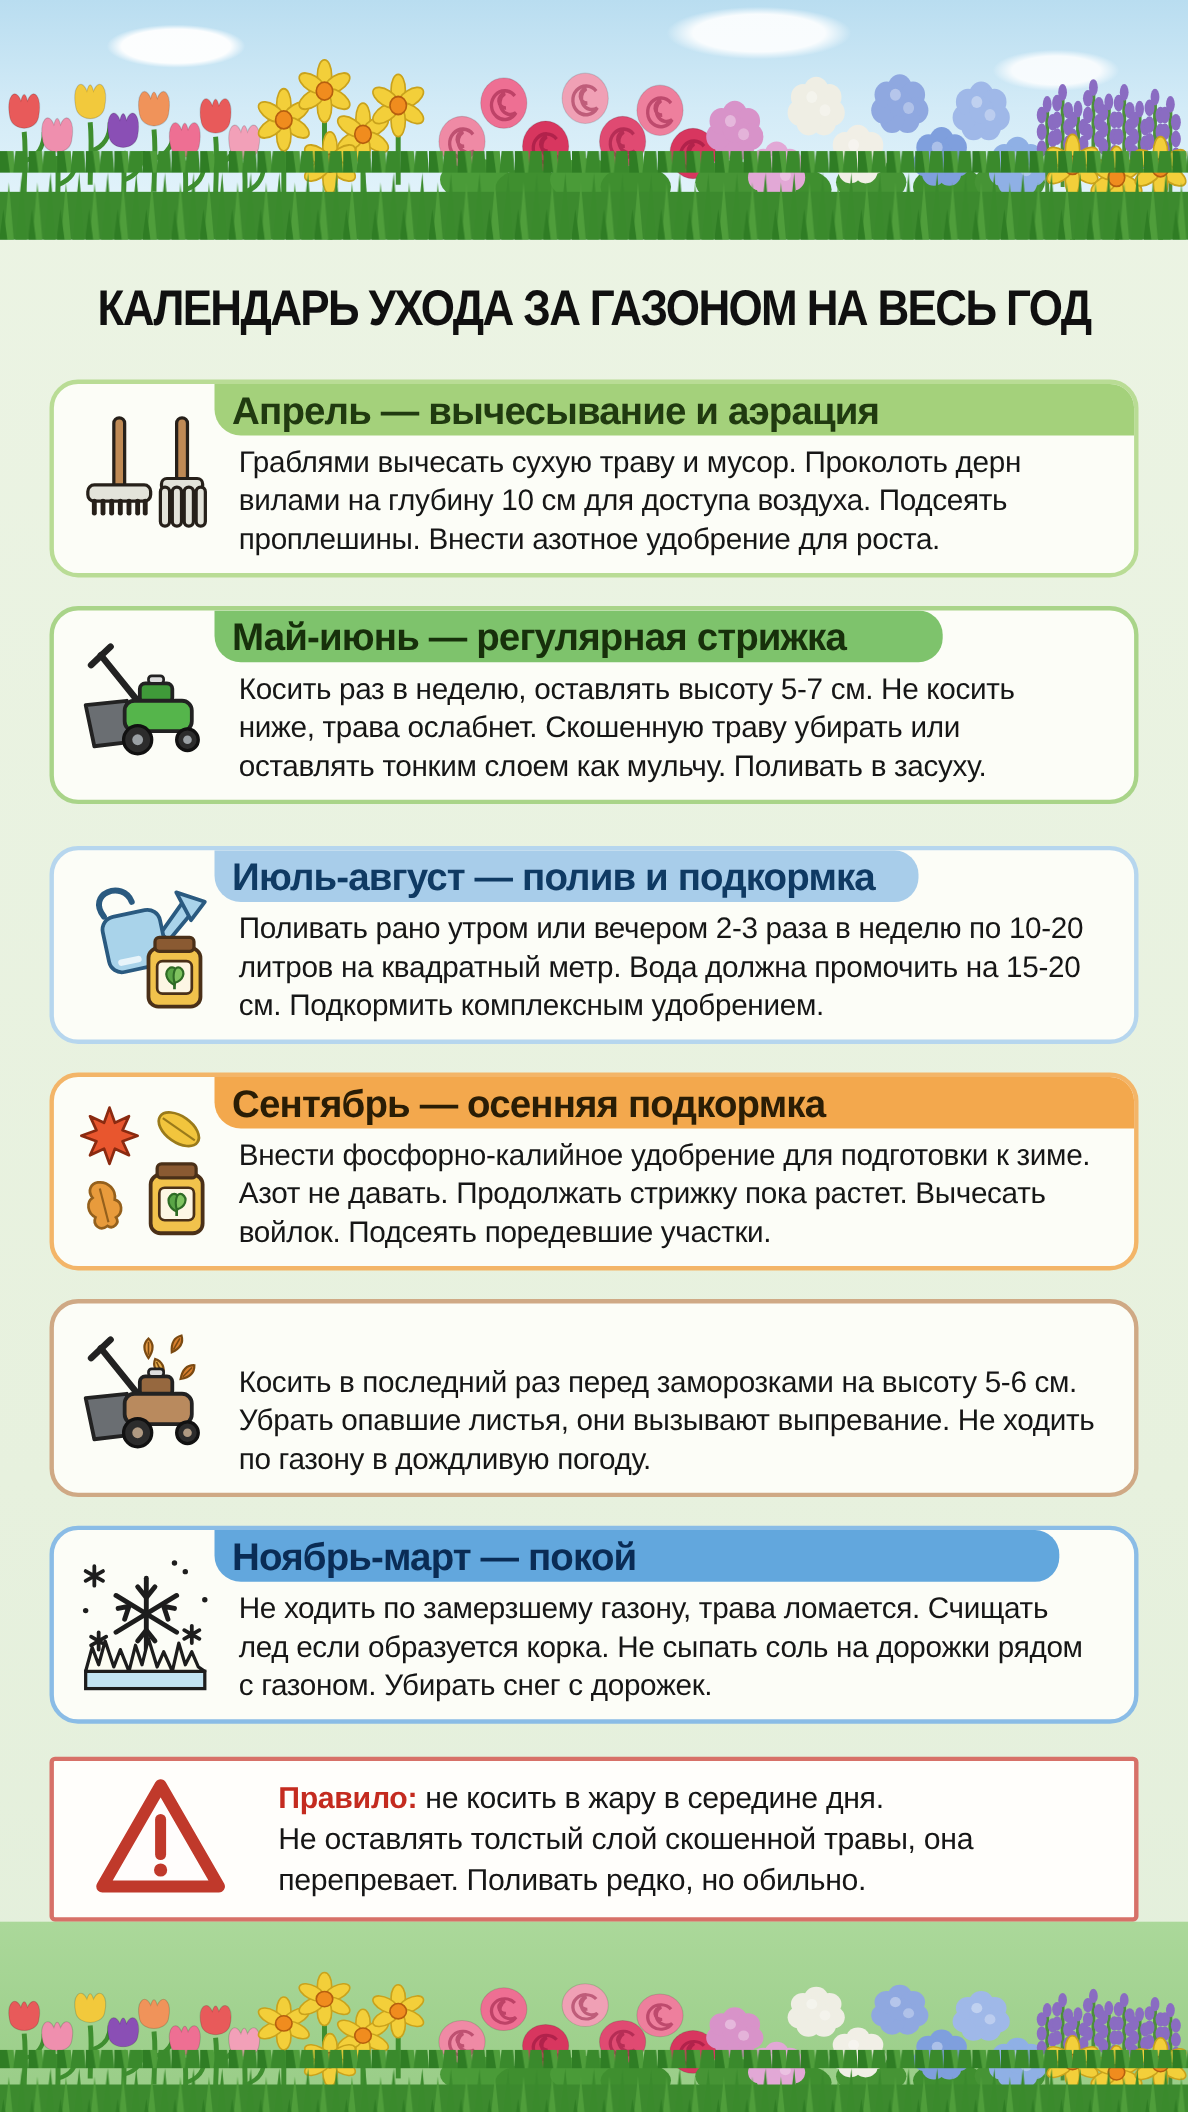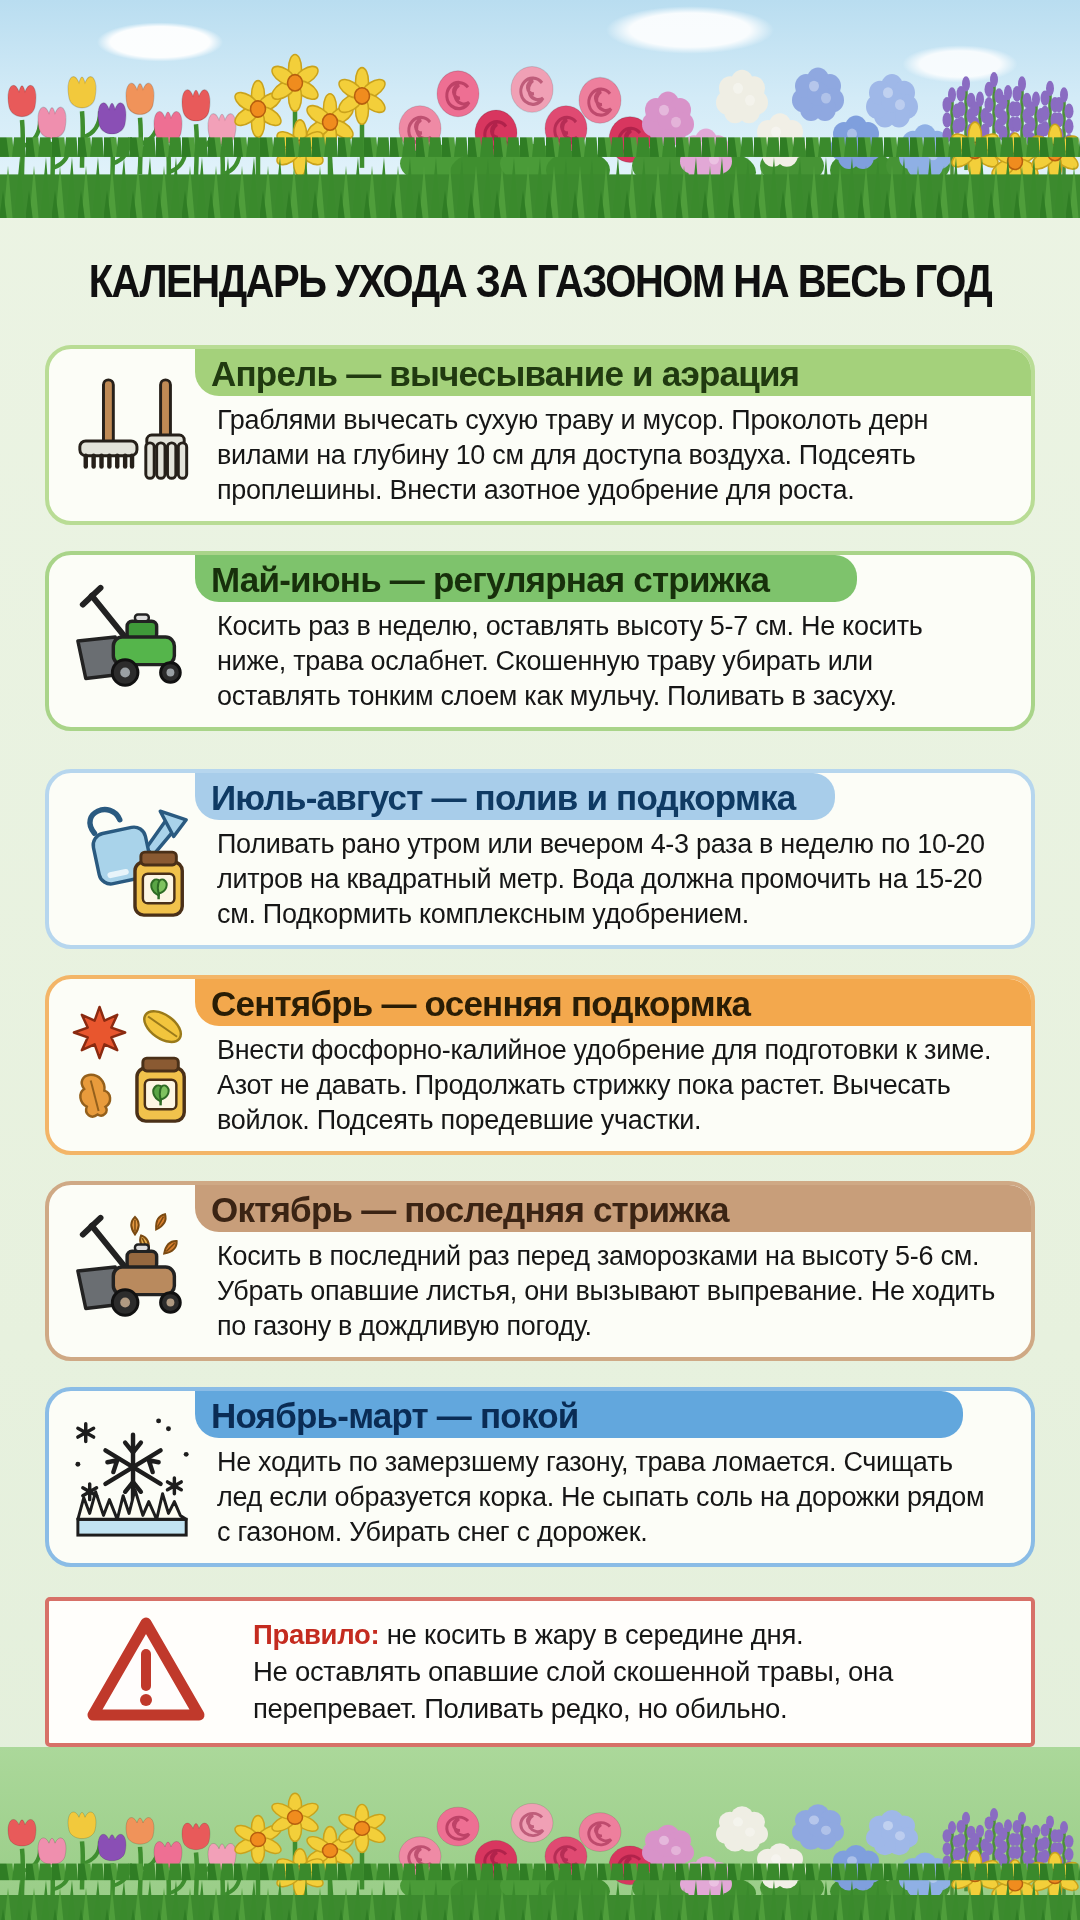--- a/index.html
+++ b/index.html
@@ -242,21 +242,21 @@
             <path d="M78,58 L104,34 L112,44 L84,66 Z" fill="#a9d3ea" stroke="#2a5a80" stroke-width="3.5" stroke-linejoin="round"></path>
             <path d="M100,24 L124,38 L108,52 Z" fill="#a9d3ea" stroke="#2a5a80" stroke-width="3.5" stroke-linejoin="round"></path>
             <path d="M30,32 C18,8 54,2 58,24" fill="none" stroke="#2a5a80" stroke-width="5.5" stroke-linecap="round"></path>
             <rect x="26" y="34" width="54" height="52" rx="12" fill="#a9d3ea" stroke="#2a5a80" stroke-width="3.5"></rect>
             <rect x="34" y="74" width="22" height="6" rx="3" fill="#e8f4fa"></rect>
           </g>
           <use href="#jarI" x="62" y="58"></use>
         </svg>
       </div>
       <div class="hdr">Июль-август — полив и подкормка</div>
-      <p class="body">Поливать рано утром или вечером 4-3 раза в неделю по 10-20 литров на квадратный метр. Вода должна промочить на 15-20 см. Подкормить комплексным удобрением.</p>
+      <p class="body">Поливать рано утром или вечером 2-3 раза в неделю по 10-20 литров на квадратный метр. Вода должна промочить на 15-20 см. Подкормить комплексным удобрением.</p>
     </section>
 
     <section class="card c4">
       <div class="icon-box">
         <svg viewBox="0 0 130 130">
           <g transform="translate(30,32)">
             <polygon points="0,-26 5,-12 18,-18 12,-5 26,0 12,5 18,18 5,12 0,26 -5,12 -18,18 -12,5 -26,0 -12,-5 -18,-18 -5,-12" fill="#e8562e" stroke="#8a2a10" stroke-width="2.5" stroke-linejoin="round"></polygon>
           </g>
           <g transform="translate(94,26) rotate(35)">
             <ellipse rx="21" ry="12" fill="#f2c53d" stroke="#9a7a1a" stroke-width="2.5"></ellipse>
@@ -285,21 +285,20 @@
           <path d="M8,60 L46,56 L50,94 L16,98 Z" fill="#6a6e72" stroke="#222" stroke-width="3.5" stroke-linejoin="round"></path>
           <rect x="58" y="40" width="30" height="18" rx="5" fill="#96683f" stroke="#222" stroke-width="3.5"></rect>
           <rect x="66" y="33" width="14" height="7" rx="3" fill="#ddd" stroke="#222" stroke-width="2.5"></rect>
           <rect x="44" y="56" width="62" height="28" rx="9" fill="#b98a5e" stroke="#222" stroke-width="3.5"></rect>
           <circle cx="56" cy="92" r="13" fill="#2c2c2c" stroke="#111" stroke-width="3"></circle>
             <circle cx="56" cy="92" r="5" fill="#b09a82"></circle>
           <circle cx="102" cy="92" r="10" fill="#2c2c2c" stroke="#111" stroke-width="3"></circle>
             <circle cx="102" cy="92" r="4" fill="#b09a82"></circle>
         </svg>
       </div>
-      <div class="hdr">Октябрь — последняя стрижка</div>
       <p class="body">Косить в последний раз перед заморозками на высоту 5-6 см. Убрать опавшие листья, они вызывают выпревание. Не ходить по газону в дождливую погоду.</p>
     </section>
 
     <section class="card c6">
       <div class="icon-box">
         <svg viewBox="0 0 130 130">
           <g stroke="#1d1d1d" stroke-width="4.5" stroke-linecap="round" fill="none">
             <path d="M64,22 L64,88"></path>
               <path d="M36,38 L92,72"></path>
               <path d="M36,72 L92,38"></path>
@@ -332,21 +331,21 @@
   <section class="rule-card">
     <div class="icon-box">
       <svg viewBox="0 0 130 130">
         <path d="M65,16 L118,108 L12,108 Z" fill="#fffdfc" stroke="#c0392b" stroke-width="11" stroke-linejoin="round"></path>
         <path d="M65,47 L65,79" stroke="#c0392b" stroke-width="10" stroke-linecap="round"></path>
         <circle cx="65" cy="93" r="6" fill="#c0392b"></circle>
       </svg>
     </div>
     <div class="rule-text">
       <div><span class="rule-label">Правило:</span> <span>не косить в жару в середине дня.</span></div>
-      <div>Не оставлять опавшие слой скошенной травы, она перепревает. Поливать редко, но обильно.</div>
+      <div>Не оставлять толстый слой скошенной травы, она перепревает. Поливать редко, но обильно.</div>
     </div>
   </section>
 
   <div class="banner bottom">
     <svg viewBox="0 0 1080 200" preserveAspectRatio="none">
         <use href="#band"></use>
       </svg>
   </div>
 
 </div>

